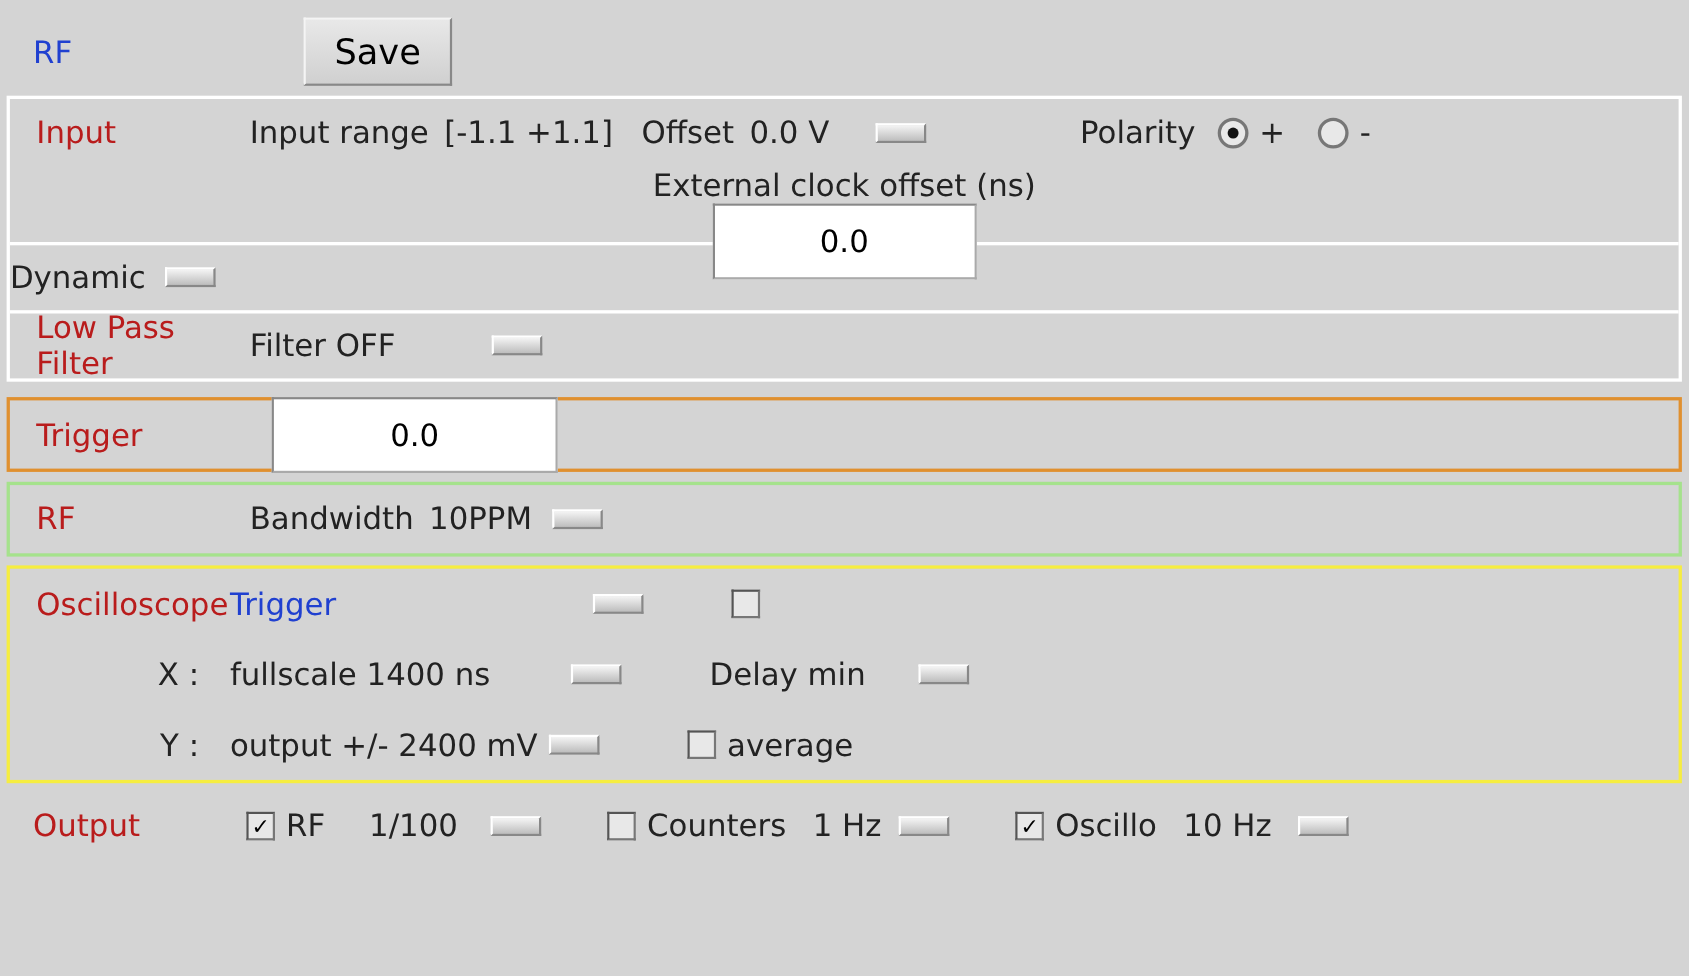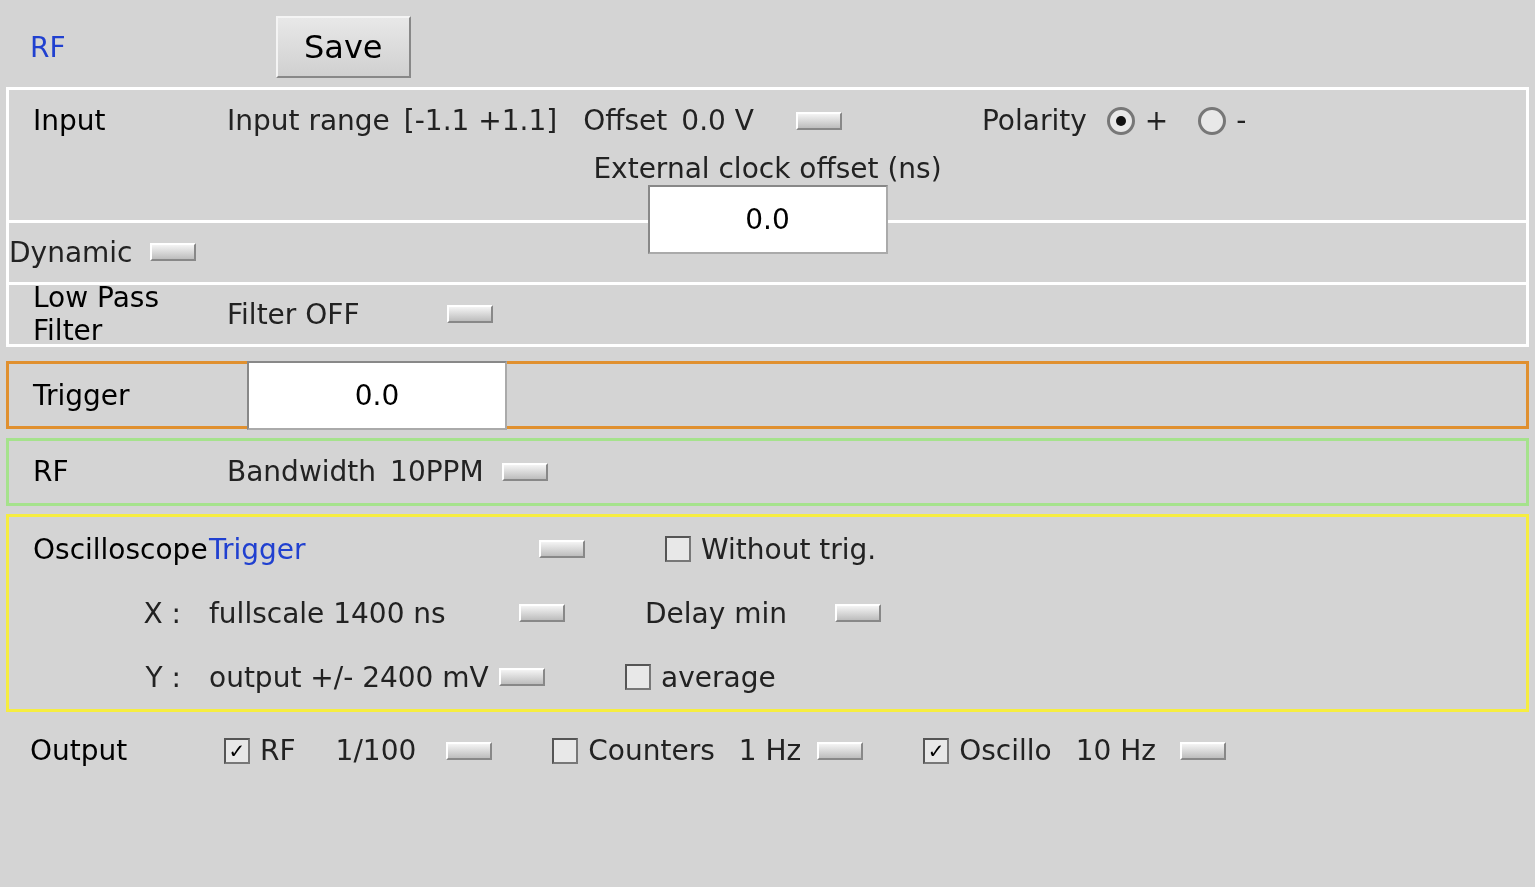--- a/index.html
+++ b/index.html
@@ -27,21 +27,21 @@
   }
   .section {
     border: 3px solid transparent;
     background: #d4d4d4;
     box-sizing: border-box;
   }
   .section.white   { border-color: #ffffff; }
   .section.orange  { border-color: #e0902f; }
   .section.green   { border-color: #a5e28c; }
   .section.yellow  { border-color: #f6ed40; }
-  .lbl-red  { color: #000000; }
+  .lbl-red  { color: #b91c1c; }
   .lbl-blue { color: #2040d0; }
   .col-label {
     width: 218px;
     padding-left: 24px;
     box-sizing: border-box;
   }
   .btn {
     background: linear-gradient(#e8e8e8, #d0d0d0);
     border: 2px solid #888;
     border-top-color: #f4f4f4;
@@ -201,21 +201,20 @@
 
   <div class="section yellow" style="margin-top:8px;">
 
     <div class="row" style="height:64px;">
       <div class="col-label lbl-red" style="width:200px;">Oscilloscope</div>
       <span class="lbl-blue" style="display:inline-block; width:330px;">Trigger</span>
       <span class="dd"></span>
       <span class="sp" style="width:80px;"></span>
       <span class="chk">
         <span class="box"></span>
-        <span>Without trig.</span>
       </span>
     </div>
 
     <div class="row" style="height:64px;">
       <div style="width:200px; text-align:right; padding-right:28px; box-sizing:border-box;">X :</div>
       <span style="display:inline-block; width:310px;">fullscale 1400 ns</span>
       <span class="dd"></span>
       <span class="sp" style="width:80px;"></span>
       <span style="display:inline-block; width:190px;">Delay min</span>
       <span class="dd"></span>

